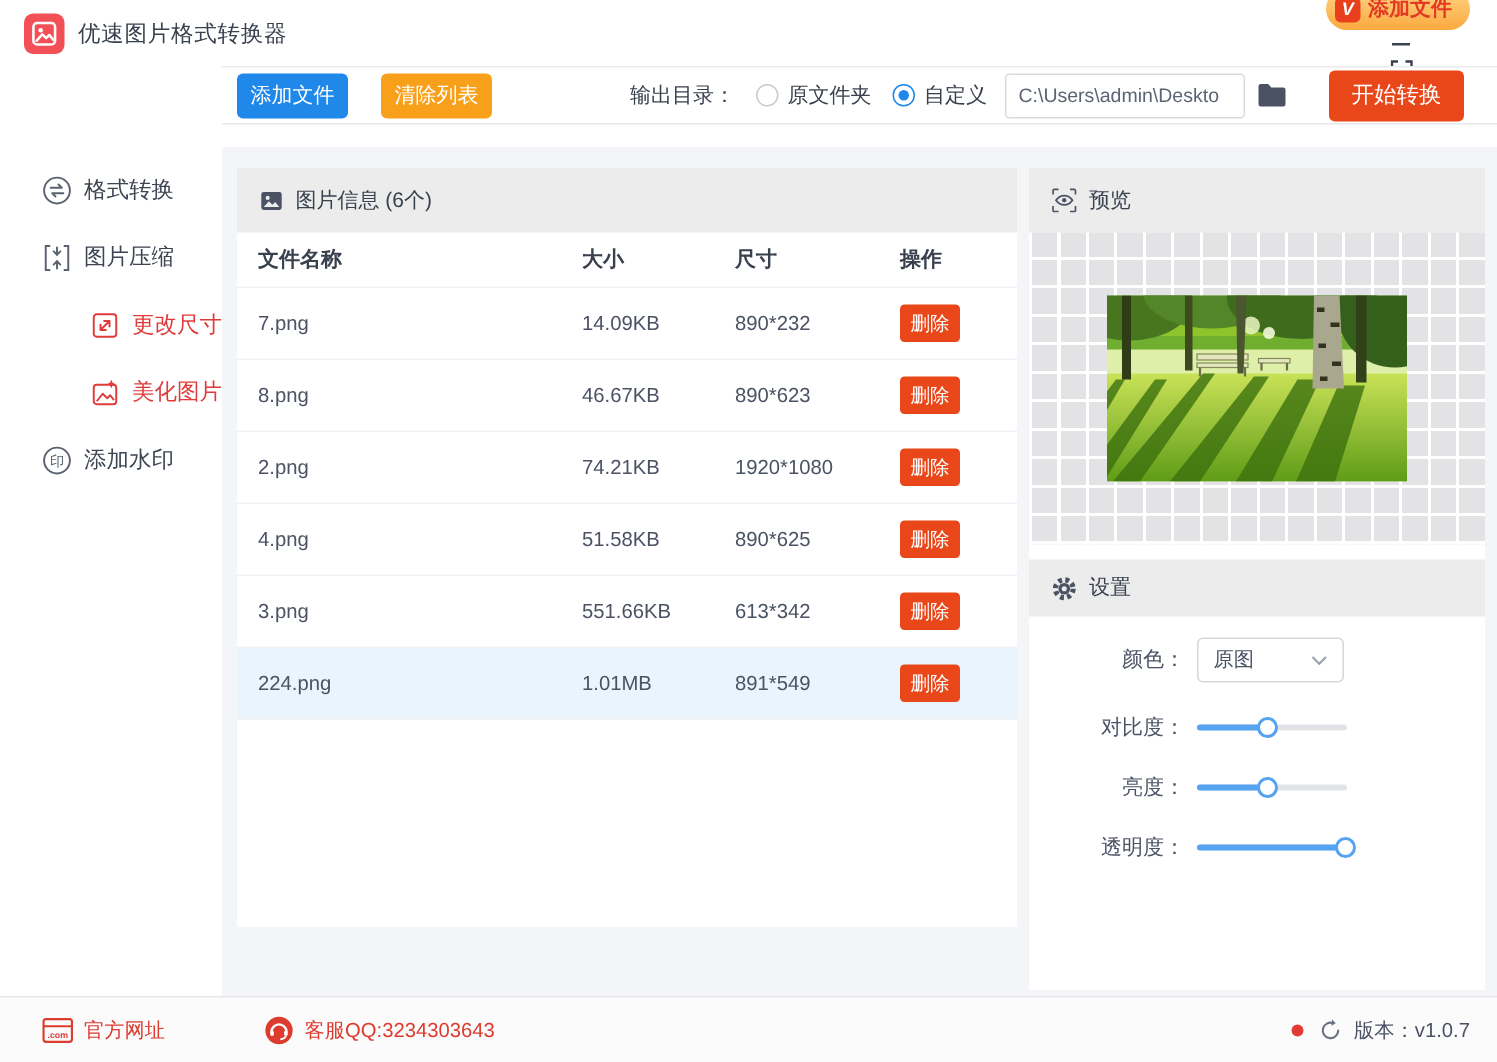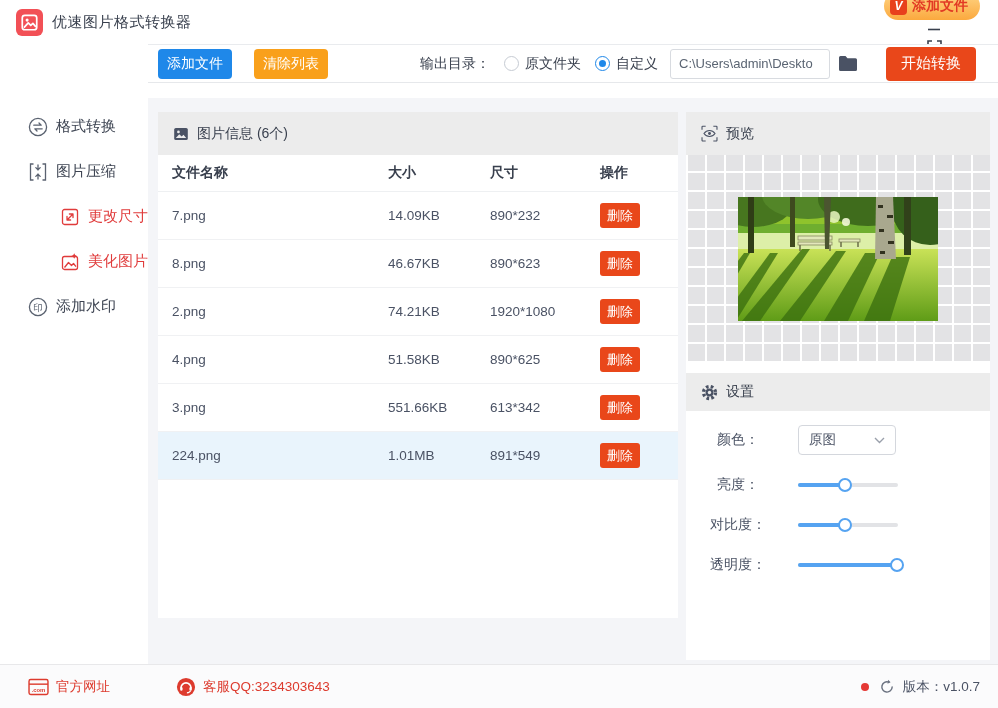--- a/index.html
+++ b/index.html
@@ -57,21 +57,21 @@
   .right-panel { position:absolute; left:538px; top:14px; width:304px; height:548px; background:#fff; }
   .checker { height:208px; margin:0; background-color:#e3e3e5;
     background-image: repeating-linear-gradient(0deg,#fff 0 2px,transparent 2px 19px),
                       repeating-linear-gradient(90deg,#fff 0 2px,transparent 2px 19px);
     display:flex; align-items:center; justify-content:center; }
   .preview-img { width:200px; height:124px; display:block; }
   .panel-gap { height:10px; background:#fff; }
   .settings-head { height:38px; }
   .settings-body { padding-top:14px; }
   .set-row { display:flex; align-items:center; margin-bottom:10px; }
-  .set-label { width:104px; text-align:center; font-size:14px; color:#4a5264; flex:0 0 104px; }
+  .set-label { width:104px; text-align:right; font-size:14px; color:#4a5264; flex:0 0 104px; }
   .dropdown { margin-left:8px; width:98px; height:30px; border:1px solid #d4d7dd; border-radius:4px; background:#fff; display:flex; align-items:center; padding:0 10px; cursor:pointer; }
   .dd-value { font-size:13.5px; color:#4a5264; flex:1; }
   .slider-row { display:flex; align-items:center; height:20px; margin-top:20px; }
   .slider { margin-left:8px; position:relative; width:100px; height:16px; cursor:pointer; }
   .slider .track { position:absolute; left:0; right:0; top:6px; height:4px; border-radius:2px; background:#e2e3e6; }
   .slider .fill { position:absolute; left:0; top:6px; height:4px; border-radius:2px; background:#55a3f1; }
   .slider .handle { position:absolute; top:1px; width:14px; height:14px; border-radius:50%; background:#fff; border:2.5px solid #55a3f1; margin-left:-8px; }
 
   
   .footer { position:absolute; left:0; top:664px; width:998px; height:44px; background:#fbfbfc; border-top:1px solid #e8e8ea; display:flex; }
@@ -343,30 +343,30 @@
           <span class="set-label">颜色：</span>
           <div class="dropdown">
             <span class="dd-value">原图</span>
             <svg width="11" height="7" viewBox="0 0 11 7">
                 <path d="M1 1l4.5 4.5L10 1" fill="none" stroke="#9aa0ab" stroke-width="1.4"></path>
               </svg>
           </div>
         </div>
         <div>
   <div class="set-row slider-row">
-    <span class="set-label">亮度：</span>
+    <span class="set-label">对比度：</span>
     <div class="slider">
       <span class="track"></span>
       <span class="fill" style="width: 48%;"></span>
       <span class="handle" style="left: 48%;"></span>
     </div>
   </div>
 
   <div class="set-row slider-row">
-    <span class="set-label">对比度：</span>
+    <span class="set-label">亮度：</span>
     <div class="slider">
       <span class="track"></span>
       <span class="fill" style="width: 48%;"></span>
       <span class="handle" style="left: 48%;"></span>
     </div>
   </div>
 
   <div class="set-row slider-row">
     <span class="set-label">透明度：</span>
     <div class="slider">

